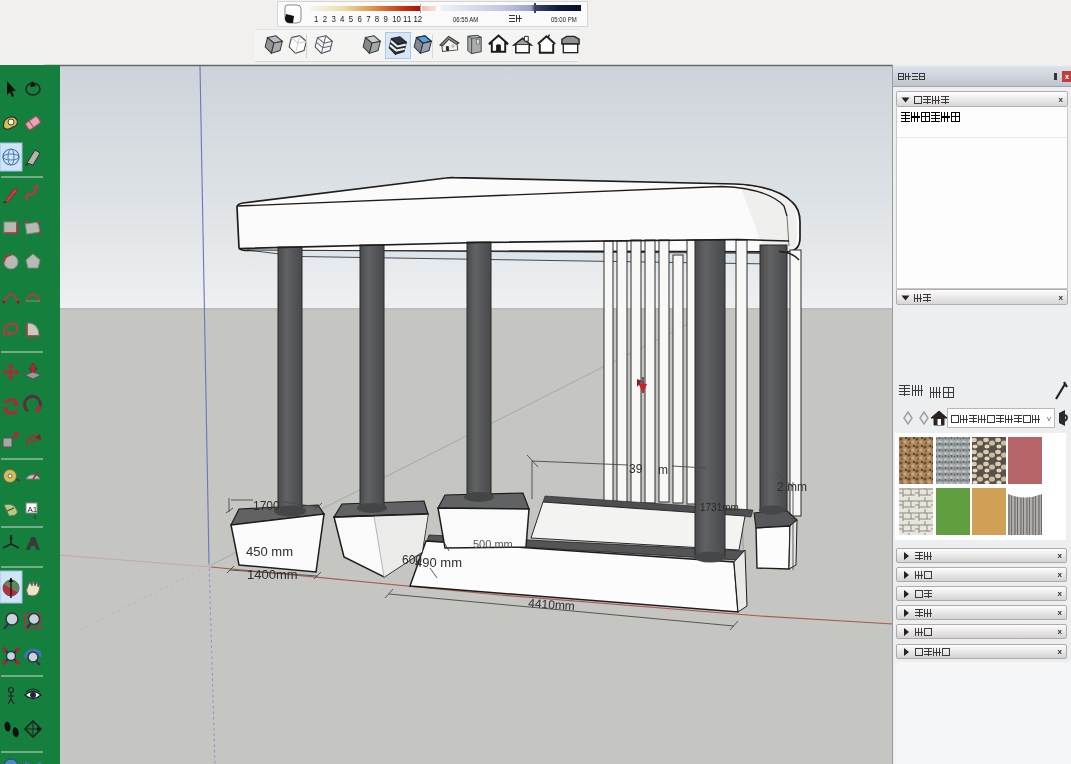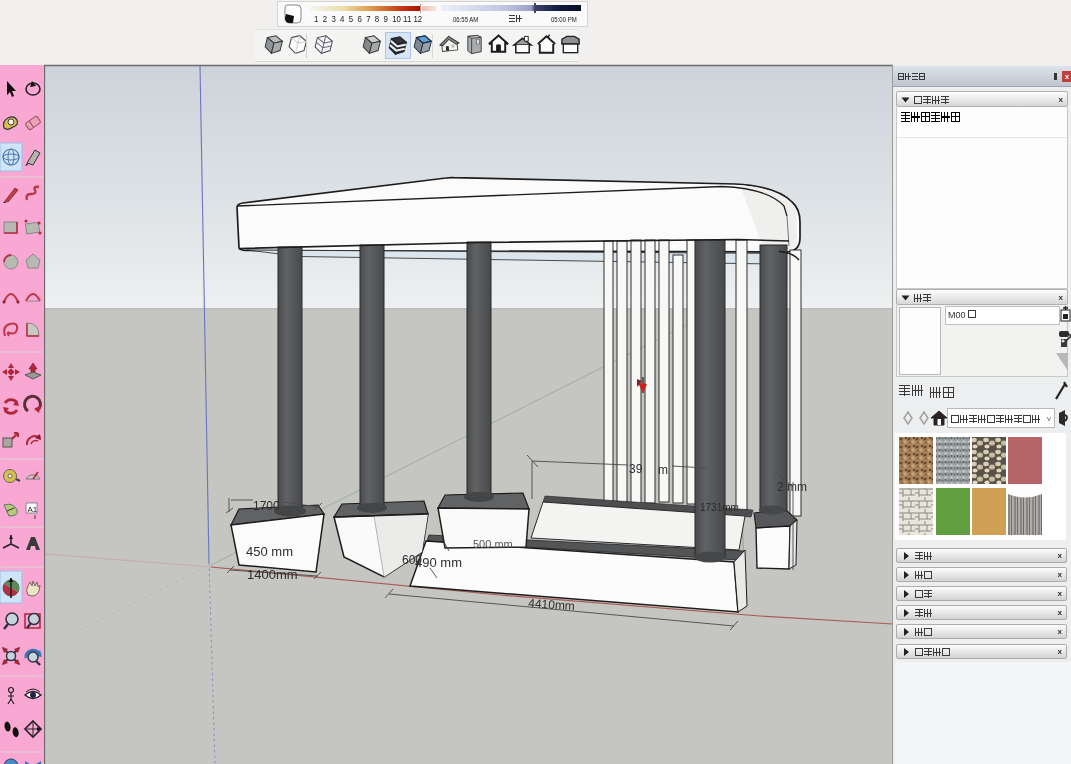--- a/index.html
+++ b/index.html
@@ -240,21 +240,21 @@
           <path d="M14,5 L15,2" stroke="#1d1d1d" stroke-width="1.4"></path>
         </svg></div>
       <div class="abs" style="left:304px;top:2px;width:26px;height:27px;"><svg width="23" height="26" viewBox="0 0 24 26">
           <path d="M3,7 L8,4 L16,4 L21,7 L21,12 L3,12 Z" fill="#8e9294" stroke="#222" stroke-width="1.4"></path>
           <rect x="4.5" y="12" width="15" height="9" fill="#fbfbfb" stroke="#222" stroke-width="1.4"></rect>
         </svg></div>
       <div class="abs" style="left:51px;top:4px;width:1px;height:24px;background:#d0d0ce;"></div>
       <div class="abs" style="left:177px;top:4px;width:1px;height:24px;background:#d8d8d6;"></div>
     </div>
 
-<div class="abs" style="left:0;top:65px;width:44px;height:699px;background:#f9a8d4;" id="ltb"><svg width="44" height="699">
+<div class="abs" style="left:0;top:65px;width:60px;height:699px;background:#15803d;" id="ltb"><svg width="44" height="699">
         <rect x="0" y="78" width="22" height="28" fill="#cfe4f7" stroke="#9dbfe4" stroke-width="1"></rect>
         <rect x="0" y="506" width="22" height="32" fill="#cfe4f7" stroke="#9dbfe4" stroke-width="1"></rect>
         <g transform="translate(11,24)">
           <path d="M-4,-8 L-4,6 L-1,3 L1,8 L3,7 L1,2 L5,2 Z" fill="#111"></path>
         </g>
         <g transform="translate(33,24)">
           <ellipse cx="0" cy="0" rx="7" ry="6" fill="none" stroke="#222" stroke-width="1.6"></ellipse>
           <path d="M-1,-8 L3,-3 L-3,-2 Z" fill="#111"></path>
         </g>
         <g transform="translate(11,58)">
@@ -462,39 +462,20 @@
  </div>
  <div class="abs" style="left:3px;top:42px;width:172px;height:182px;background:#fdfdfd;border:1px solid #c8c8c6;border-top:none;box-sizing:border-box;">
   <div class="abs g9" style="left:4px;top:5px;"><span class="cj"></span><span class="cj2"></span><span class="cj3"></span><span class="cj"></span><span class="cj2"></span><span class="cj3"></span></div>
   <div class="abs" style="left:0;top:30px;width:170px;height:1px;background:#e6e6e4;"></div>
  </div>
 
  <div class="hdr" style="left:3px;top:224px;width:172px;">
   <div class="tri" style="left:6px;top:4px;transform:rotate(90deg);"></div>
   <div class="abs g8" style="left:17px;top:4px;"><span class="cj2"></span><span class="cj"></span></div>
   <div class="xbt" style="right:4px;top:3px;">x</div>
- </div>
- <div class="abs" style="left:3px;top:240px;width:172px;height:72px;background:#f2f2f1;border:1px solid #c8c8c6;border-top:none;box-sizing:border-box;">
-  <div class="abs" style="left:2px;top:2px;width:40px;height:66px;background:#fdfdfd;border:1px solid #b8b8b6;"></div>
-  <div class="abs" style="left:48px;top:1px;width:113px;height:17px;background:#fff;border:1px solid #c0c0be;"></div>
-  <div class="abs" style="left:51px;top:5px;font-size:9px;color:#333;">M00 <span class="g8"><span class="cj3"></span></span></div>
-  <svg class="abs" style="left:162px;top:1px" width="13" height="17">
-          <rect x="2" y="4" width="9" height="11" fill="#fff" stroke="#222"></rect>
-          <rect x="4" y="8" width="5" height="5" fill="#222"></rect>
-          <path d="M6.5,0 L6.5,4 M4,2 L9,2" stroke="#222" stroke-width="1.4"></path>
-        </svg>
-  <svg class="abs" style="left:160px;top:24px" width="15" height="20">
-          <rect x="2" y="2" width="10" height="6" rx="2" fill="#2e2e2e"></rect>
-          <path d="M12,5 L14,7 L9,12" fill="none" stroke="#2e2e2e" stroke-width="1.6"></path>
-          <rect x="4" y="10" width="6" height="8" fill="#383838"></rect>
-          <circle cx="6" cy="12" r="1.6" fill="#ddd"></circle>
-        </svg>
-  <svg class="abs" style="left:158px;top:46px" width="14" height="22">
-          <polygon points="1,2 13,2 13,20" fill="#b8b8b6"></polygon>
-        </svg>
  </div>
 
  <div class="abs g11" style="left:6px;top:320px;"><span class="cj"></span><span class="cj2"></span></div>
  <div class="abs g11" style="left:37px;top:322px;"><span class="cj2"></span><span class="cj3"></span></div>
  <svg class="abs" style="left:160px;top:315px" width="16" height="22">
         <line x1="3" y1="19" x2="12" y2="4" stroke="#222" stroke-width="2.2"></line>
         <line x1="11" y1="2" x2="14" y2="7" stroke="#222" stroke-width="2.2"></line>
       </svg>
 
  <svg class="abs" style="left:7px;top:344px" width="42" height="18">

